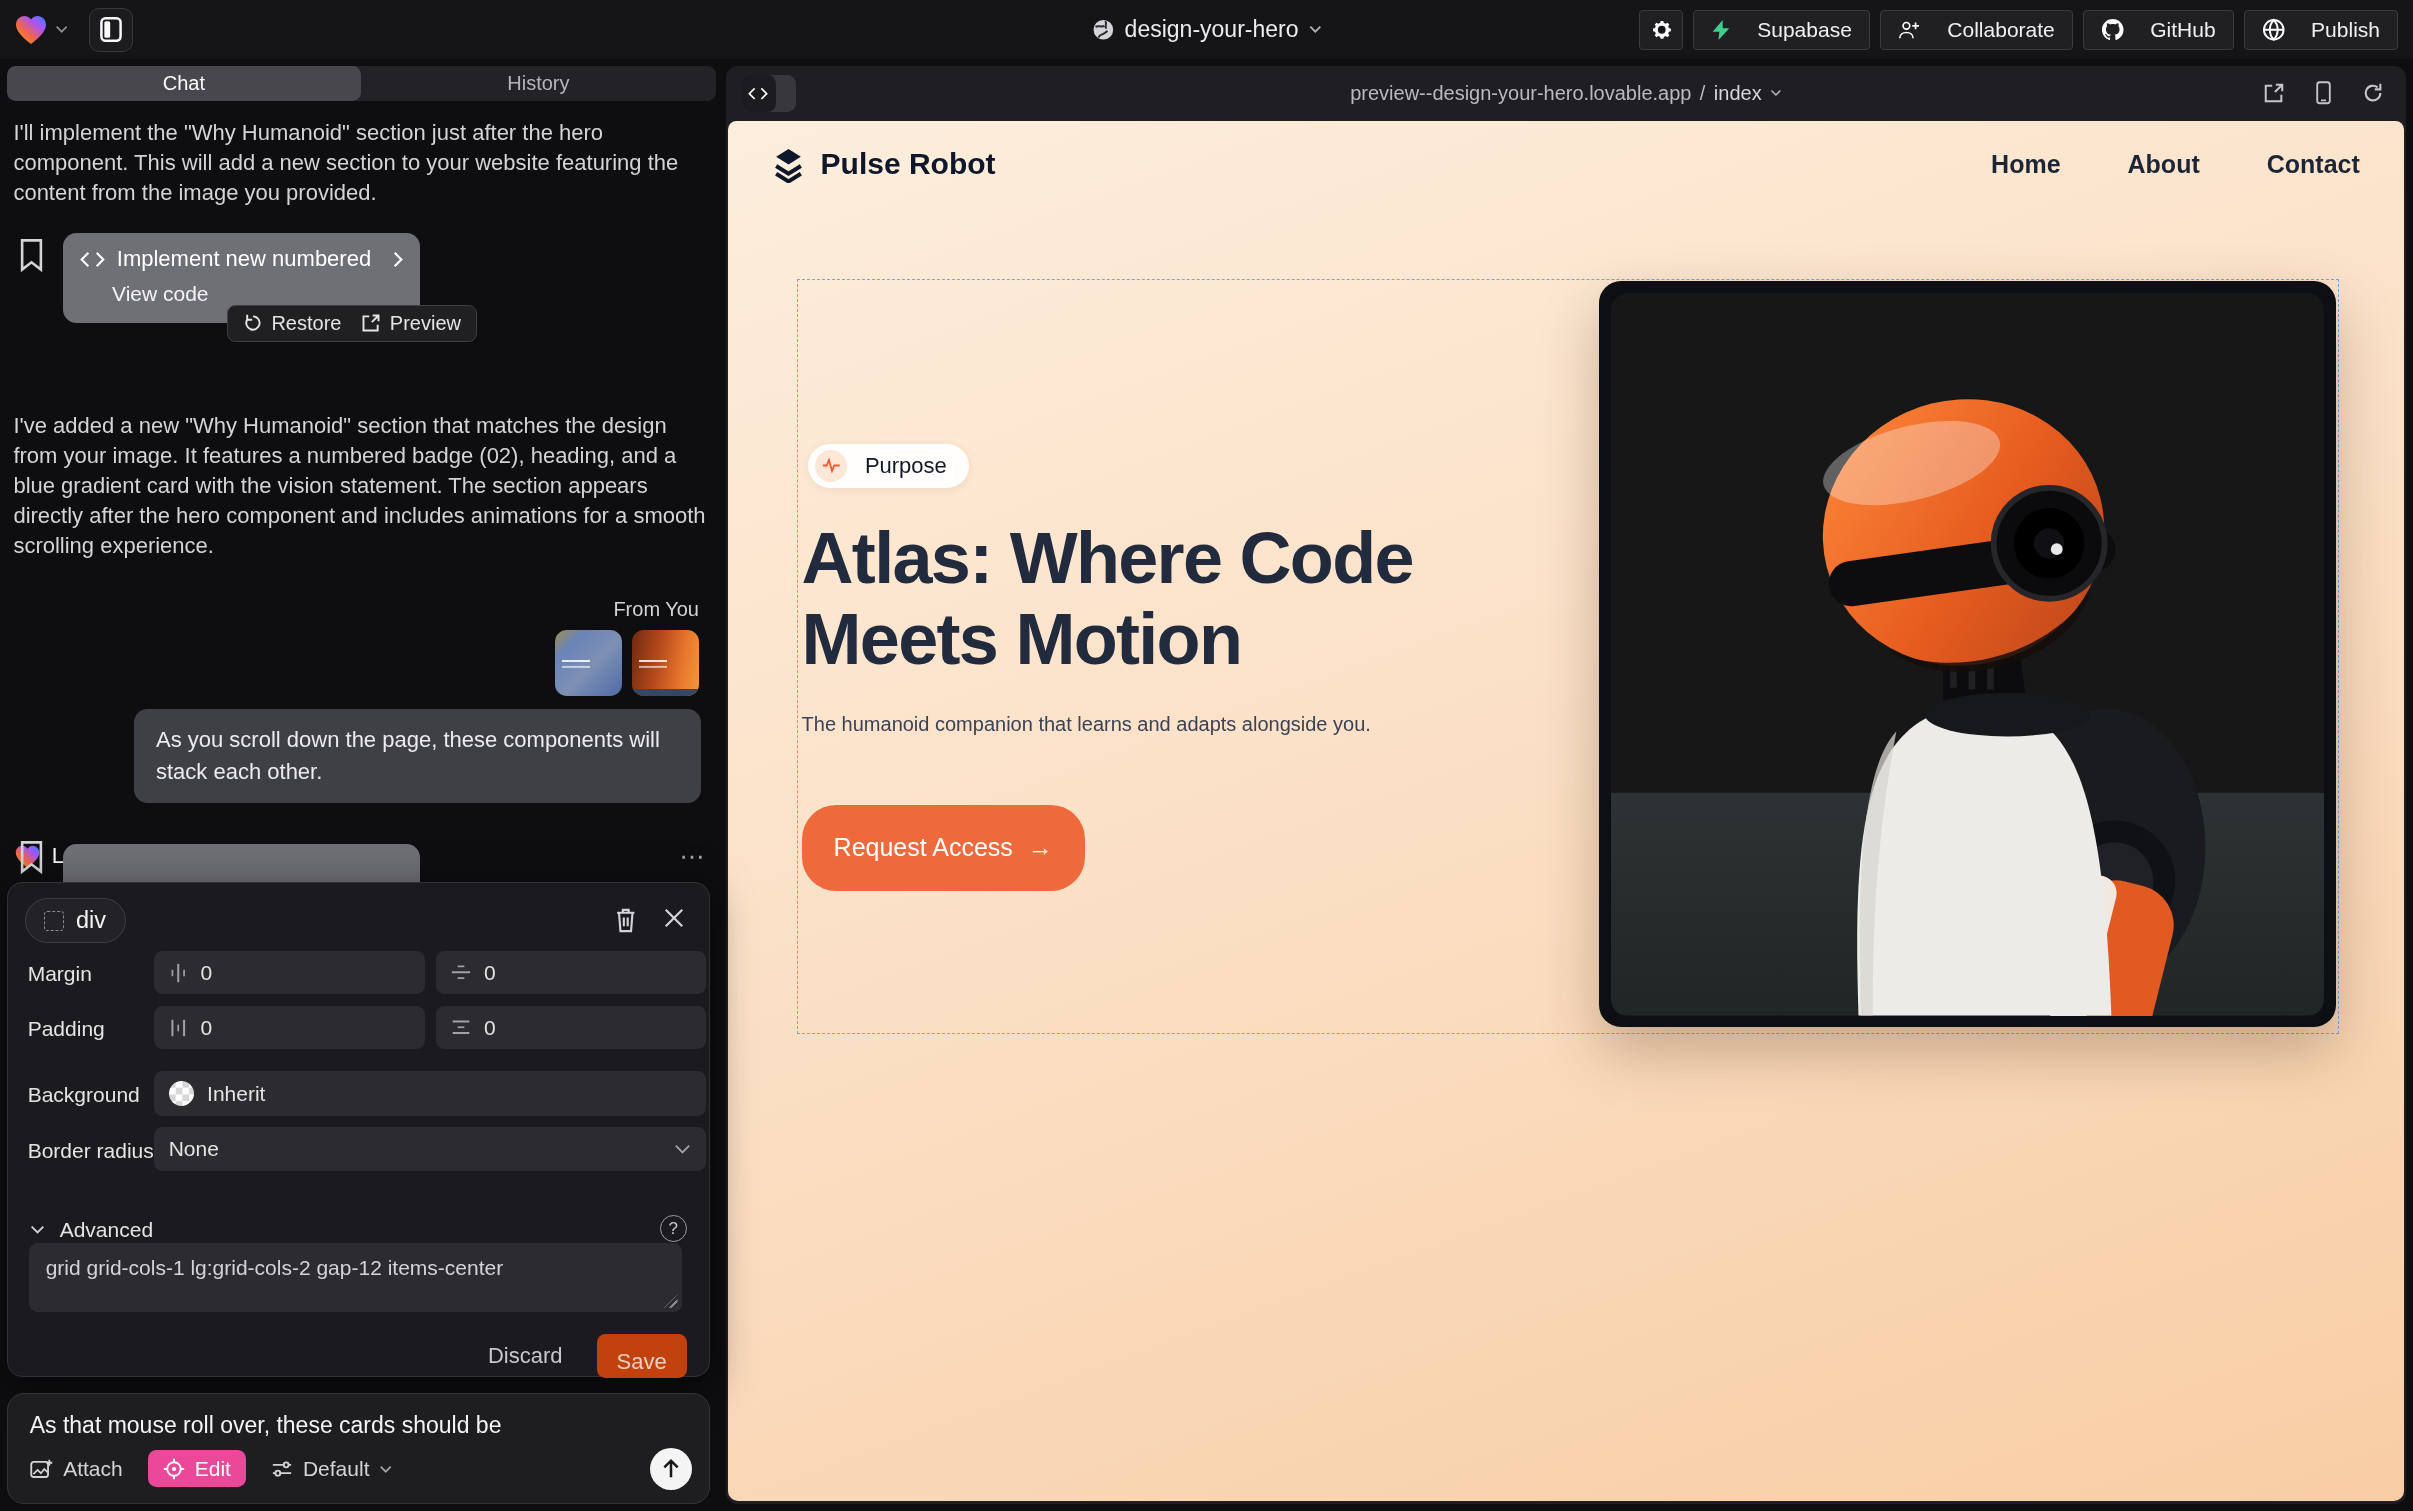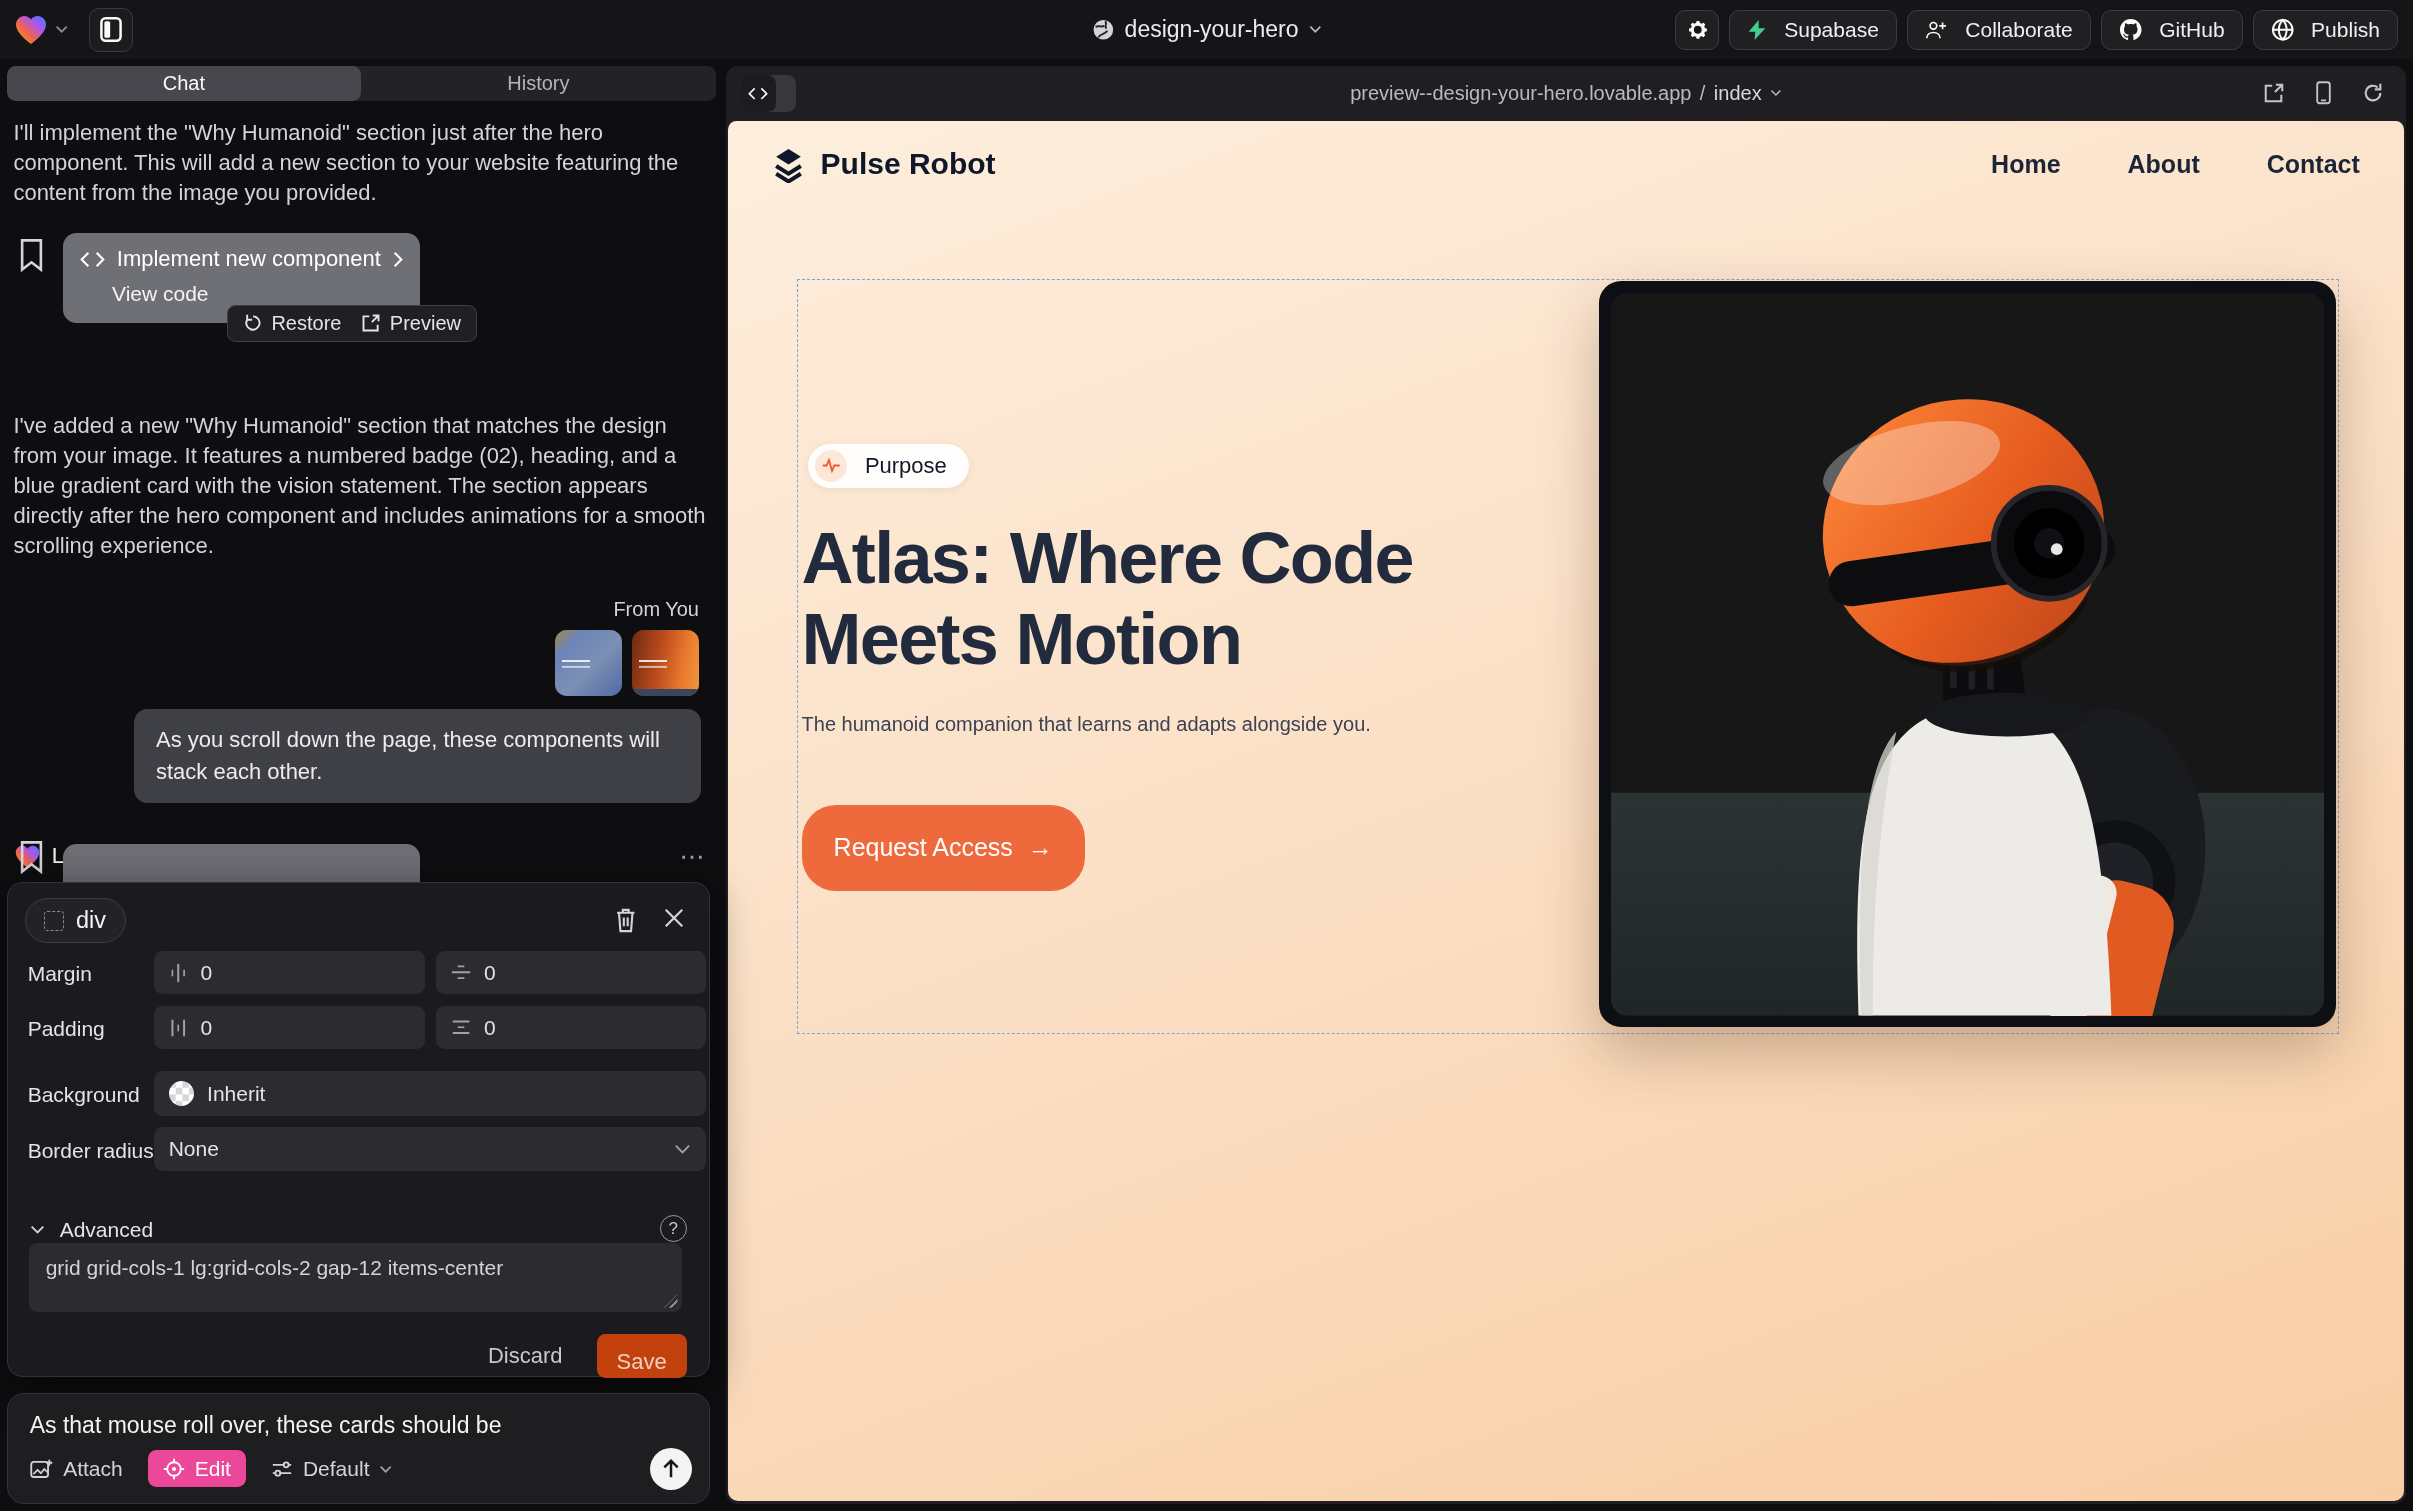--- a/index.html
+++ b/index.html
@@ -6,21 +6,21 @@
   html,body { width:2413px; height:1512px; background:#0e0e10; font-family:"Liberation Sans", sans-serif; overflow:hidden; }
 
   
   .topbar { height:59px; display:flex; align-items:center; padding:0 15px; position:relative; background:#151517; }
   .tb-left { display:flex; align-items:center; gap:8.4px; }
   .heart-logo { width:32px; height:30px; }
   .tb-caret { color:#8e8e96; }
   .sidebar-toggle { width:44px; height:44px; margin-left:11.8px; border:0.8px solid #39393f; border-radius:10px; background:#1c1c1f; display:flex; align-items:center; justify-content:center; cursor:pointer; }
   .tb-center { position:absolute; left:50%; top:0; transform:translateX(-50%); height:59px; display:flex; align-items:center; gap:10px; color:#ececf0; font-size:23px; }
   .tb-right { margin-left:auto; display:flex; align-items:center; gap:10px; }
-  .tb-btn { height:40px; display:flex; align-items:center; gap:17px; padding:0 17px; background:#202023; border:0.8px solid #3a3a40; border-radius:10px; color:#f0f0f2; font-size:21px; cursor:pointer; }
+  .tb-btn { height:40px; display:flex; align-items:center; gap:26px; padding:0 17px; background:#202023; border:0.8px solid #3a3a40; border-radius:4px; color:#f0f0f2; font-size:21px; cursor:pointer; }
   .tb-btn.icon-only { width:44px; padding:0; justify-content:center; }
 
   
   .main { display:flex; height:1453px; position:relative; }
   .chat-panel { width:724px; flex:none; position:relative; }
 
   .tabs { display:flex; margin:6.7px 8.4px 0 6.7px; height:35px; background:#232327; border-radius:8.4px; overflow:hidden; }
   .tab { flex:1; display:flex; align-items:center; justify-content:center; font-size:20px; color:#b4b4bc; cursor:pointer; border-radius:8.4px; }
   .tab.active { background:#47474d; color:#fafafa; }
 
@@ -211,21 +211,21 @@
             <path d="M3 2h18v28l-9-7-9 7V2z" fill="none" stroke="#d4d4d8" stroke-width="2.5"></path>
           </svg>
       </span>
       <div class="component-card">
         <div class="cc-row1">
           <span>
             <svg class="ic" width="25" height="17" viewBox="0 0 30 20">
                 <path d="M10 2L2 10l8 8M20 2l8 8-8 8" fill="none" stroke="#ffffff" stroke-width="2.5"></path>
               </svg>
           </span>
-          <span>Implement new component</span>
+          <span>Implement new numbered</span>
           <span class="cc-chev">
             <svg class="ic" width="10" height="17" viewBox="0 0 12 20">
                 <path d="M2 2l8 8-8 8" fill="none" stroke="#ffffff" stroke-width="2.5"></path>
               </svg>
           </span>
         </div>
         <div class="cc-row2">View code</div>
       </div>
       <div class="hover-toolbar">
         <span class="ht-item">

